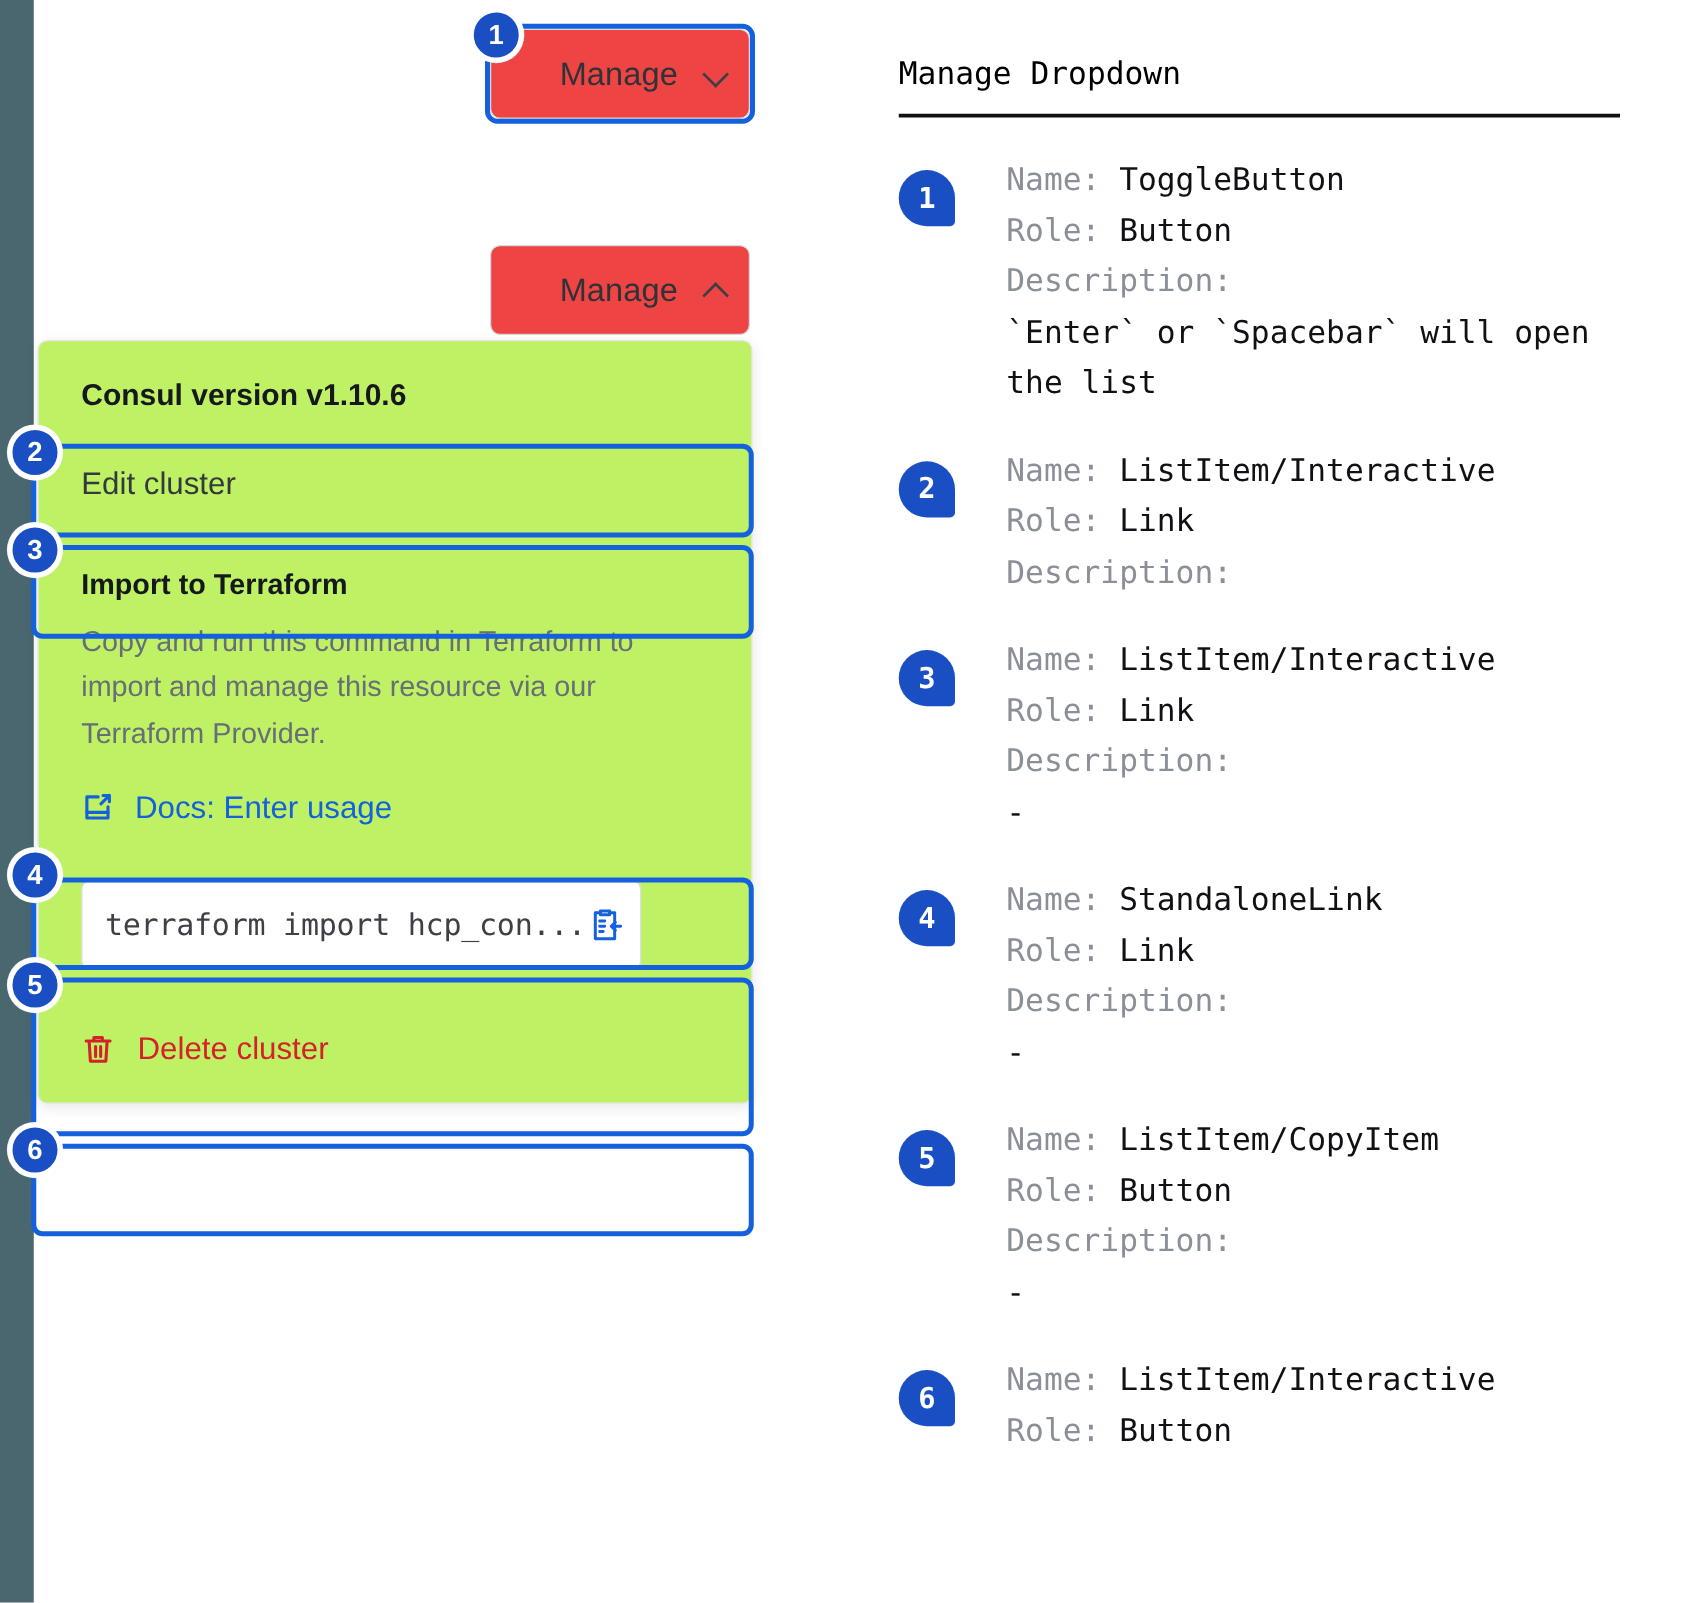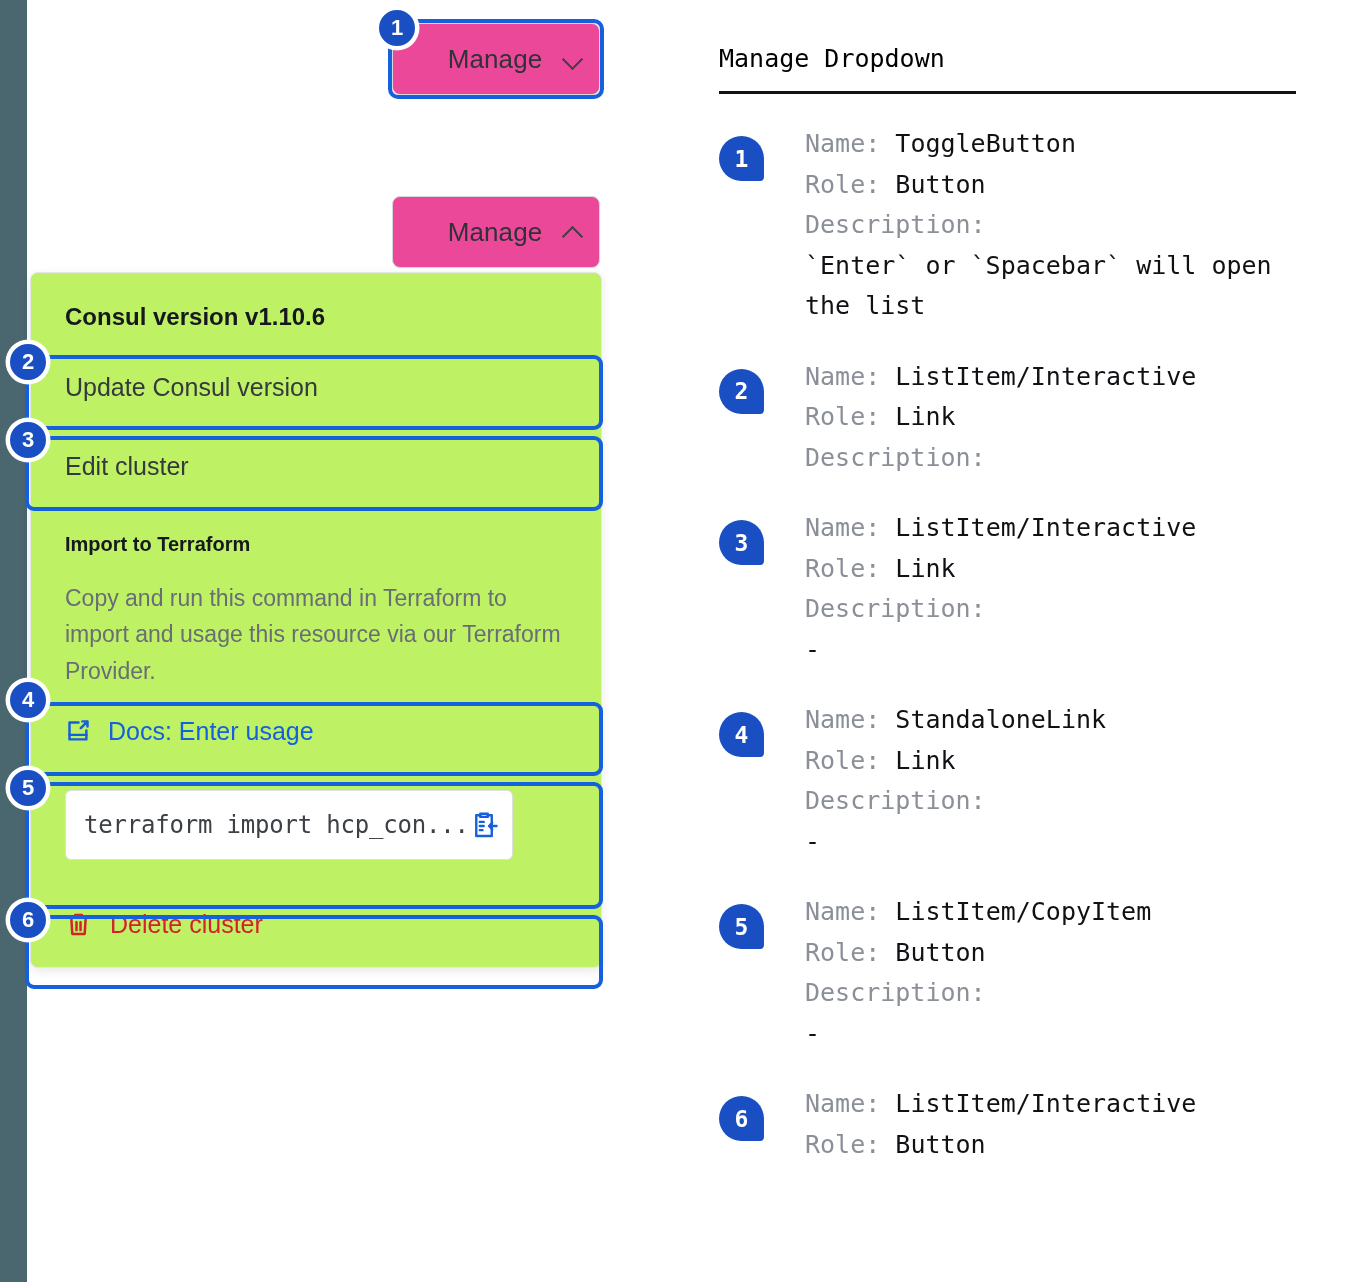--- a/index.html
+++ b/index.html
@@ -30,21 +30,21 @@
     width: 660px; height: 1282px;
   }
 
   
   .manage-btn {
     position: absolute;
     box-sizing: border-box;
     width: 208px; height: 72px;
     border: 1px solid #d6d8db;
     border-radius: 8px;
-    background: #ec4899;
+    background: #ef4444;
     display: flex;
     align-items: center;
     justify-content: center;
     gap: 22px;
     font-size: 26px;
     color: #2f3237;
     letter-spacing: .1px;
     padding-left: 40px;
   }
   #manage-closed { left: 392px; top: 23px; }
@@ -98,24 +98,24 @@
   }
   .dd-item {
     padding: 24px 34px 26px 34px;
     font-size: 25px;
     color: #35383d;
   }
   .dd-section {
     padding: 26px 34px 6px 34px;
   }
   .dd-section-title {
-    font-size: 20px;
+    font-size: 23px;
     font-weight: bold;
     color: #16181d;
-    margin-bottom: 24px;
+    margin-bottom: 14px;
   }
   .dd-section-body {
     font-size: 23px;
     line-height: 1.58;
     color: #686d76;
     max-width: 505px;
   }
   .dd-link {
     padding: 22px 34px 24px 34px;
     display: flex;
@@ -261,27 +261,26 @@
 
   <div class="manage-btn" id="manage-open">
     <span>Manage</span>
     <span class="chev up"></span>
   </div>
 
   <div class="dropdown">
 
     <div class="dd-header">Consul version v1.10.6</div>
 
-    <div class="dd-item">Update Consul version</div>
 
     <div class="dd-item">Edit cluster</div>
 
     <div class="dd-section">
       <div class="dd-section-title">Import to Terraform</div>
-      <div class="dd-section-body">Copy and run this command in Terraform to import and usage this resource via our Terraform Provider.</div>
+      <div class="dd-section-body">Copy and run this command in Terraform to import and manage this resource via our Terraform Provider.</div>
     </div>
 
     <div class="dd-link">
       <span class="icon">
         <svg width="27" height="27" viewBox="0 0 24 24" fill="none">
           <path d="M4 4h8M4 4v15h15v-8" stroke="#1560dd" stroke-width="2.2" stroke-linecap="round" stroke-linejoin="round"></path>
           <path d="M4 15h15" stroke="#1560dd" stroke-width="2.2" stroke-linecap="round"></path>
           <path d="M14 9l6-6M15.5 3H20v4.5" stroke="#1560dd" stroke-width="2.2" stroke-linecap="round" stroke-linejoin="round"></path>
         </svg>
       </span>

